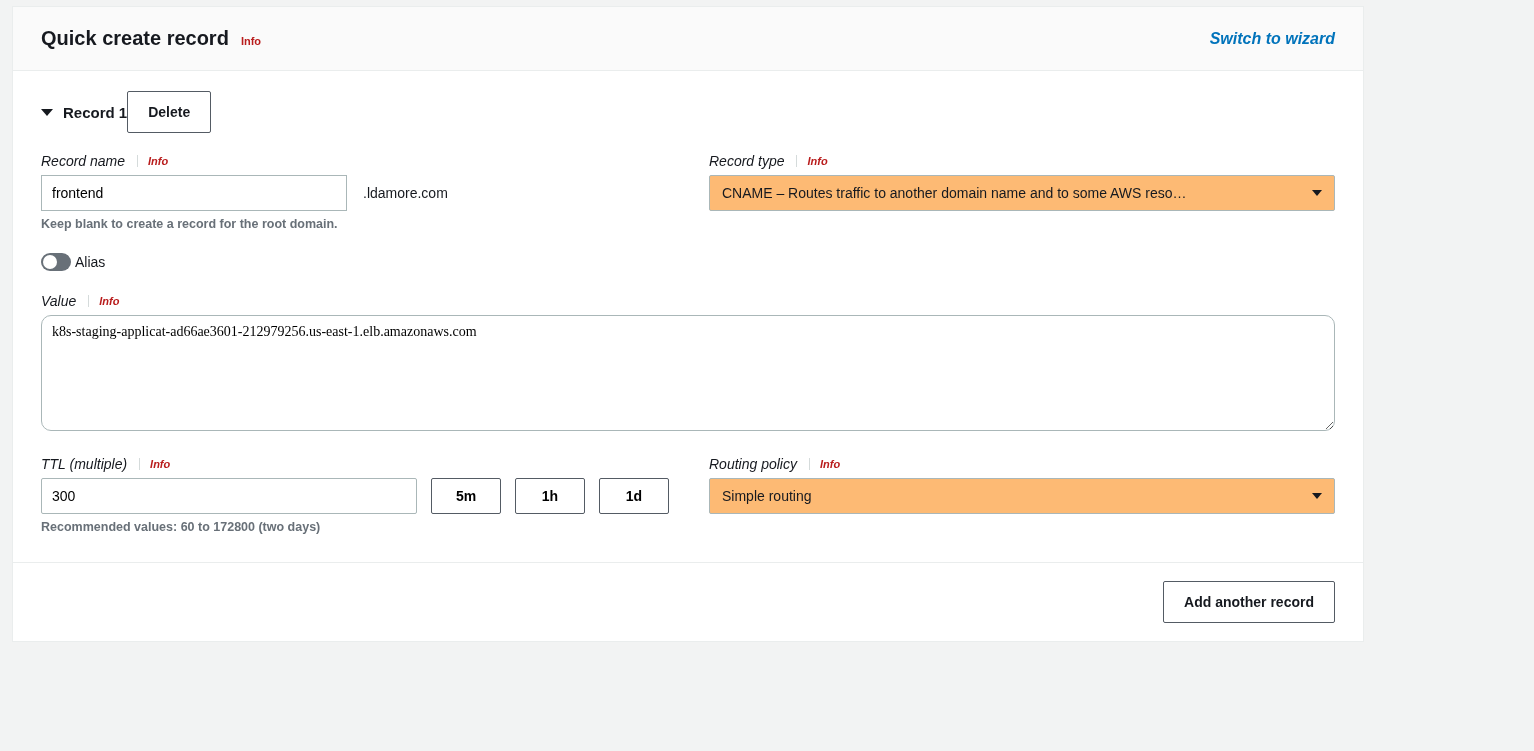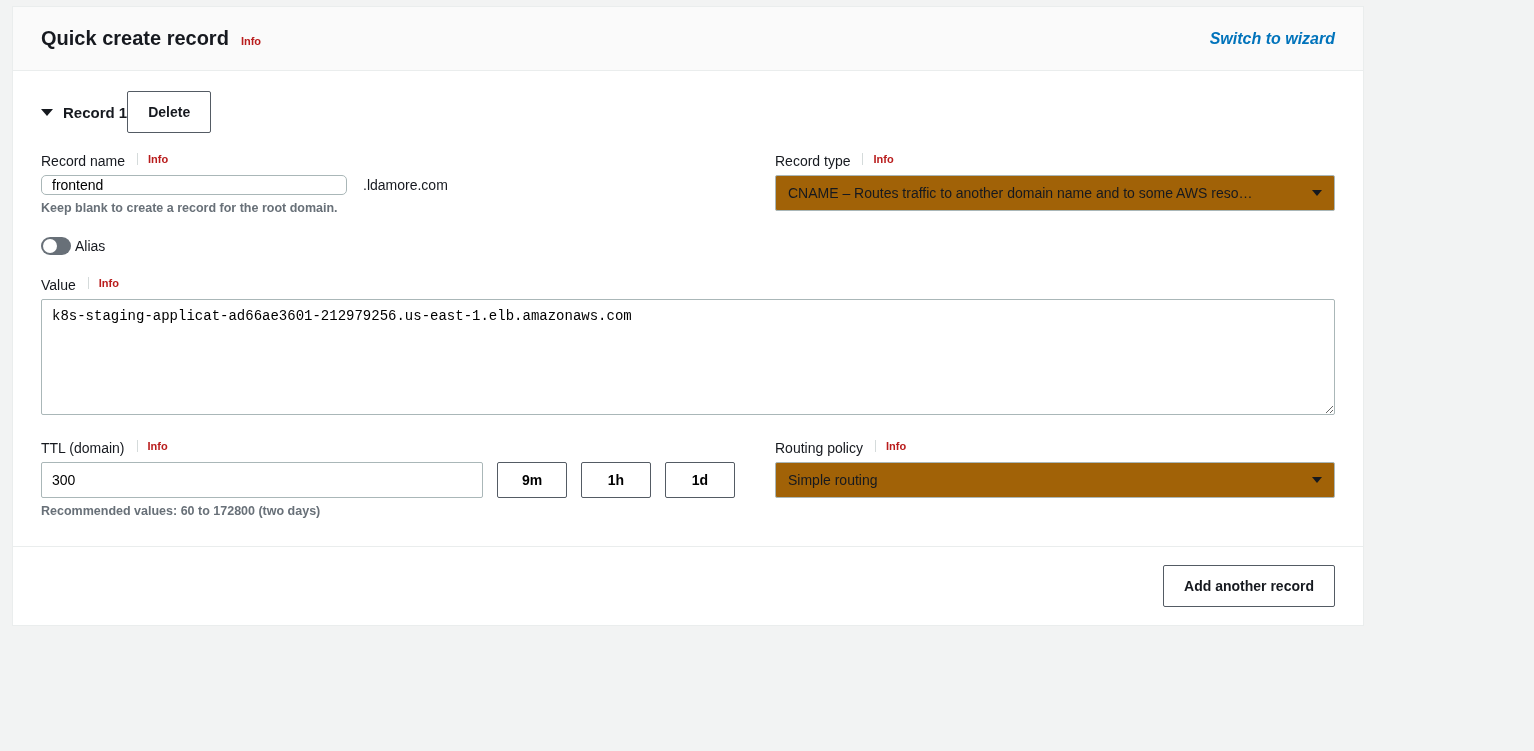--- a/index.html
+++ b/index.html
@@ -84,51 +84,52 @@
   .grid {
     display: grid;
     grid-template-columns: 1fr 1fr;
     column-gap: 40px;
     row-gap: 22px;
   }
   .field-label {
     font-size: 14px;
     color: #16191f;
     display: flex;
-    align-items: flex-start;
+    align-items: center;
     gap: 8px;
     margin-bottom: 6px;
+    font-style: italic;
   }
   .hint {
     color: #687078;
     font-size: 12.5px;
     margin-top: 6px;
     font-weight: bold;
   }
   .text-input {
     width: 306px;
-    height: 20px;
+    height: 36px;
     border: 1px solid #aab7b8;
-    border-radius: 5px;
+    border-radius: 0;
     padding: 6px 10px;
     font-size: 14px;
   }
   .domain-suffix {
     margin-left: 16px;
     font-size: 14px;
     color: #16191f;
   }
   .select {
     width: 100%;
     height: 36px;
     border: 1px solid #aab7b8;
     border-radius: 2px;
     padding: 6px 36px 6px 12px;
     font-size: 14px;
-    background: #a16207;
+    background: #fdba74;
     position: relative;
     display: flex;
     align-items: center;
     cursor: pointer;
     overflow: hidden;
     white-space: nowrap;
   }
   .select .sel-text {
     overflow: hidden;
     text-overflow: ellipsis;
@@ -163,33 +164,33 @@
     width: 14px; height: 14px;
     background: #fff;
     border-radius: 50%;
     position: absolute;
     top: 2px; left: 2px;
   }
   .textarea {
     width: 100%;
     height: 116px;
     border: 1px solid #aab7b8;
-    border-radius: 2px;
+    border-radius: 10px;
     padding: 8px 10px;
     font-size: 14px;
-    font-family: Liberation Mono, monospace;
+    font-family: Liberation Serif, serif;
     resize: both;
   }
   .ttl-row {
     display: flex;
     align-items: center;
     gap: 14px;
   }
   .ttl-input {
-    width: 442px;
+    width: 376px;
     height: 36px;
     border: 1px solid #aab7b8;
     border-radius: 2px;
     padding: 6px 10px;
     font-size: 14px;
   }
   .ttl-btn {
     height: 36px;
     min-width: 70px;
     border: 1px solid #545b64;
@@ -264,26 +265,26 @@
       <div class="full-row">
         <div class="field-label">
           <span>Value</span>
           <span class="info-link sep">Info</span>
         </div>
         <textarea class="textarea" style="">k8s-staging-applicat-ad66ae3601-212979256.us-east-1.elb.amazonaws.com</textarea>
       </div>
 
       <div>
         <div class="field-label">
-          <span>TTL (domain)</span>
+          <span>TTL (multiple)</span>
           <span class="info-link sep">Info</span>
         </div>
         <div class="ttl-row">
           <input class="ttl-input" value="300" style="">
-          <button class="ttl-btn">9m</button>
+          <button class="ttl-btn">5m</button>
           <button class="ttl-btn">1h</button>
           <button class="ttl-btn">1d</button>
         </div>
         <div class="hint">Recommended values: 60 to 172800 (two days)</div>
       </div>
 
       <div>
         <div class="field-label">
           <span>Routing policy</span>
           <span class="info-link sep">Info</span>

